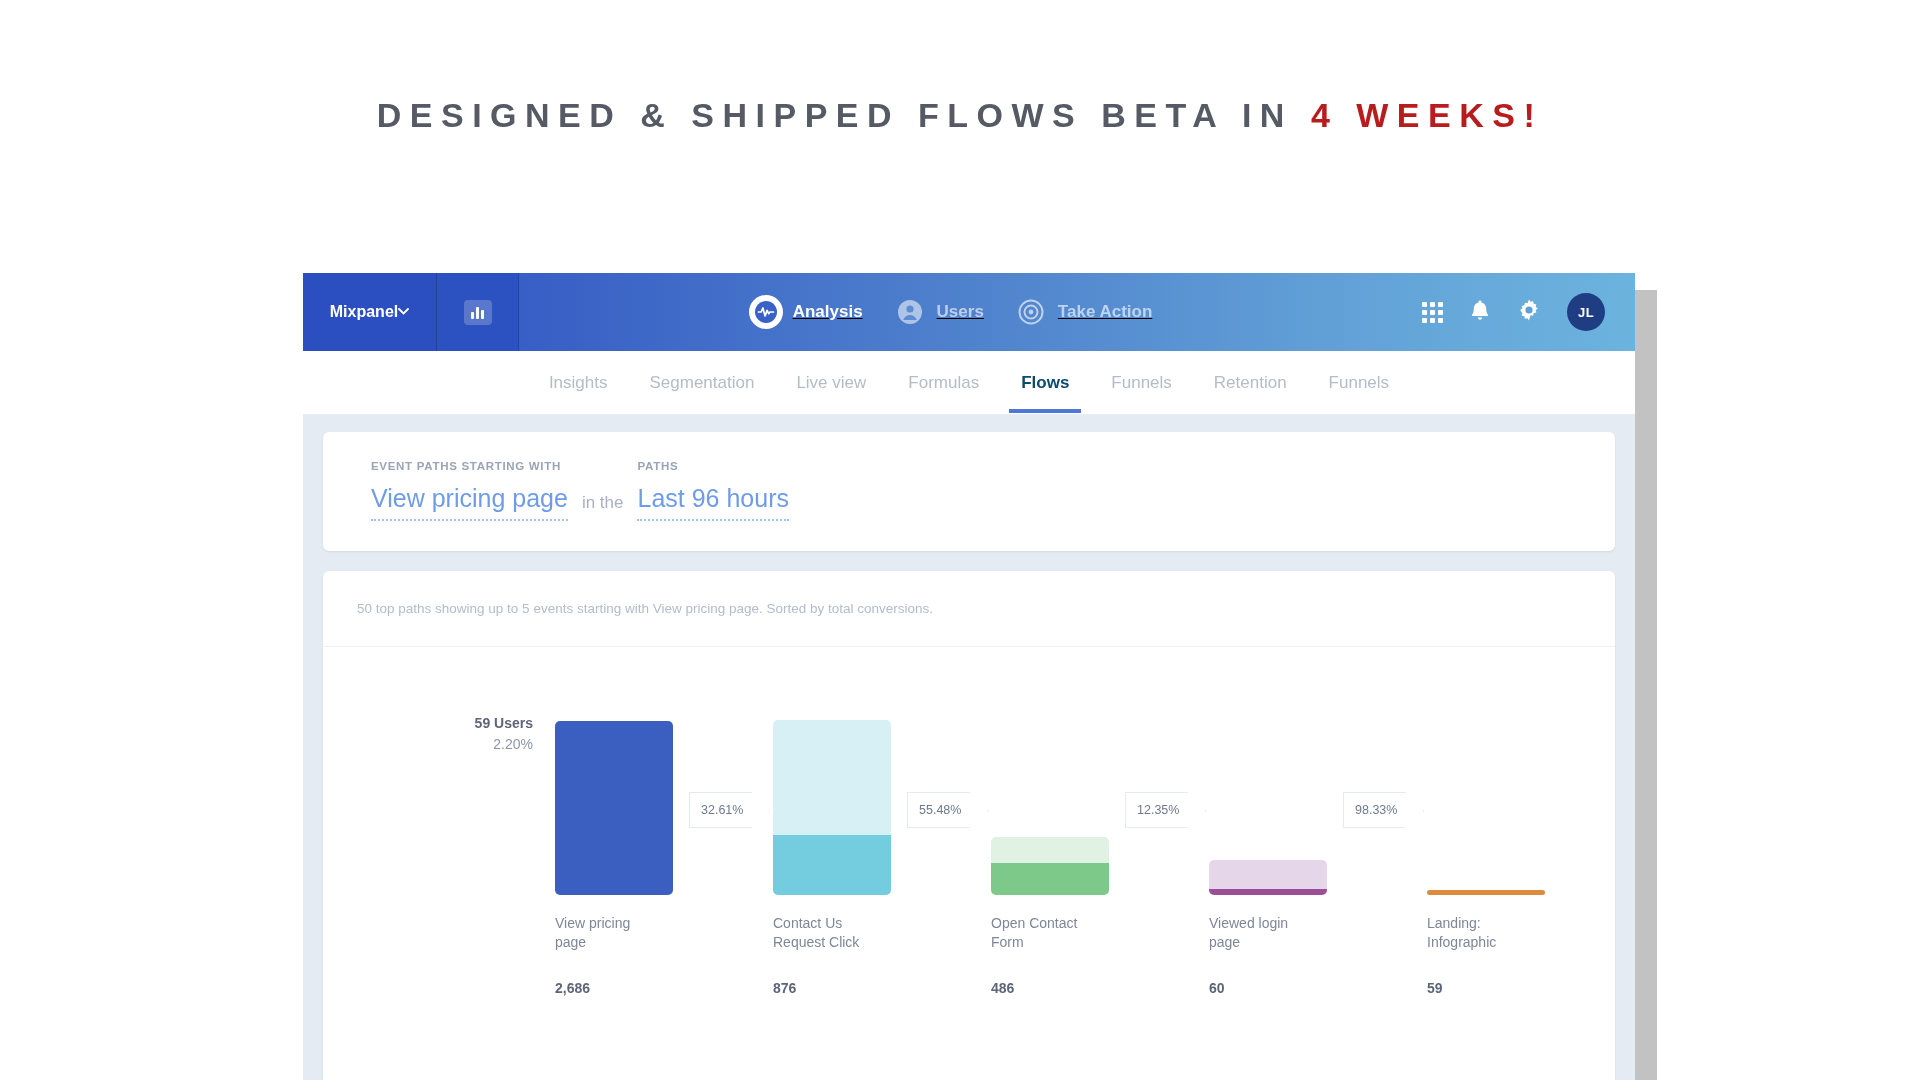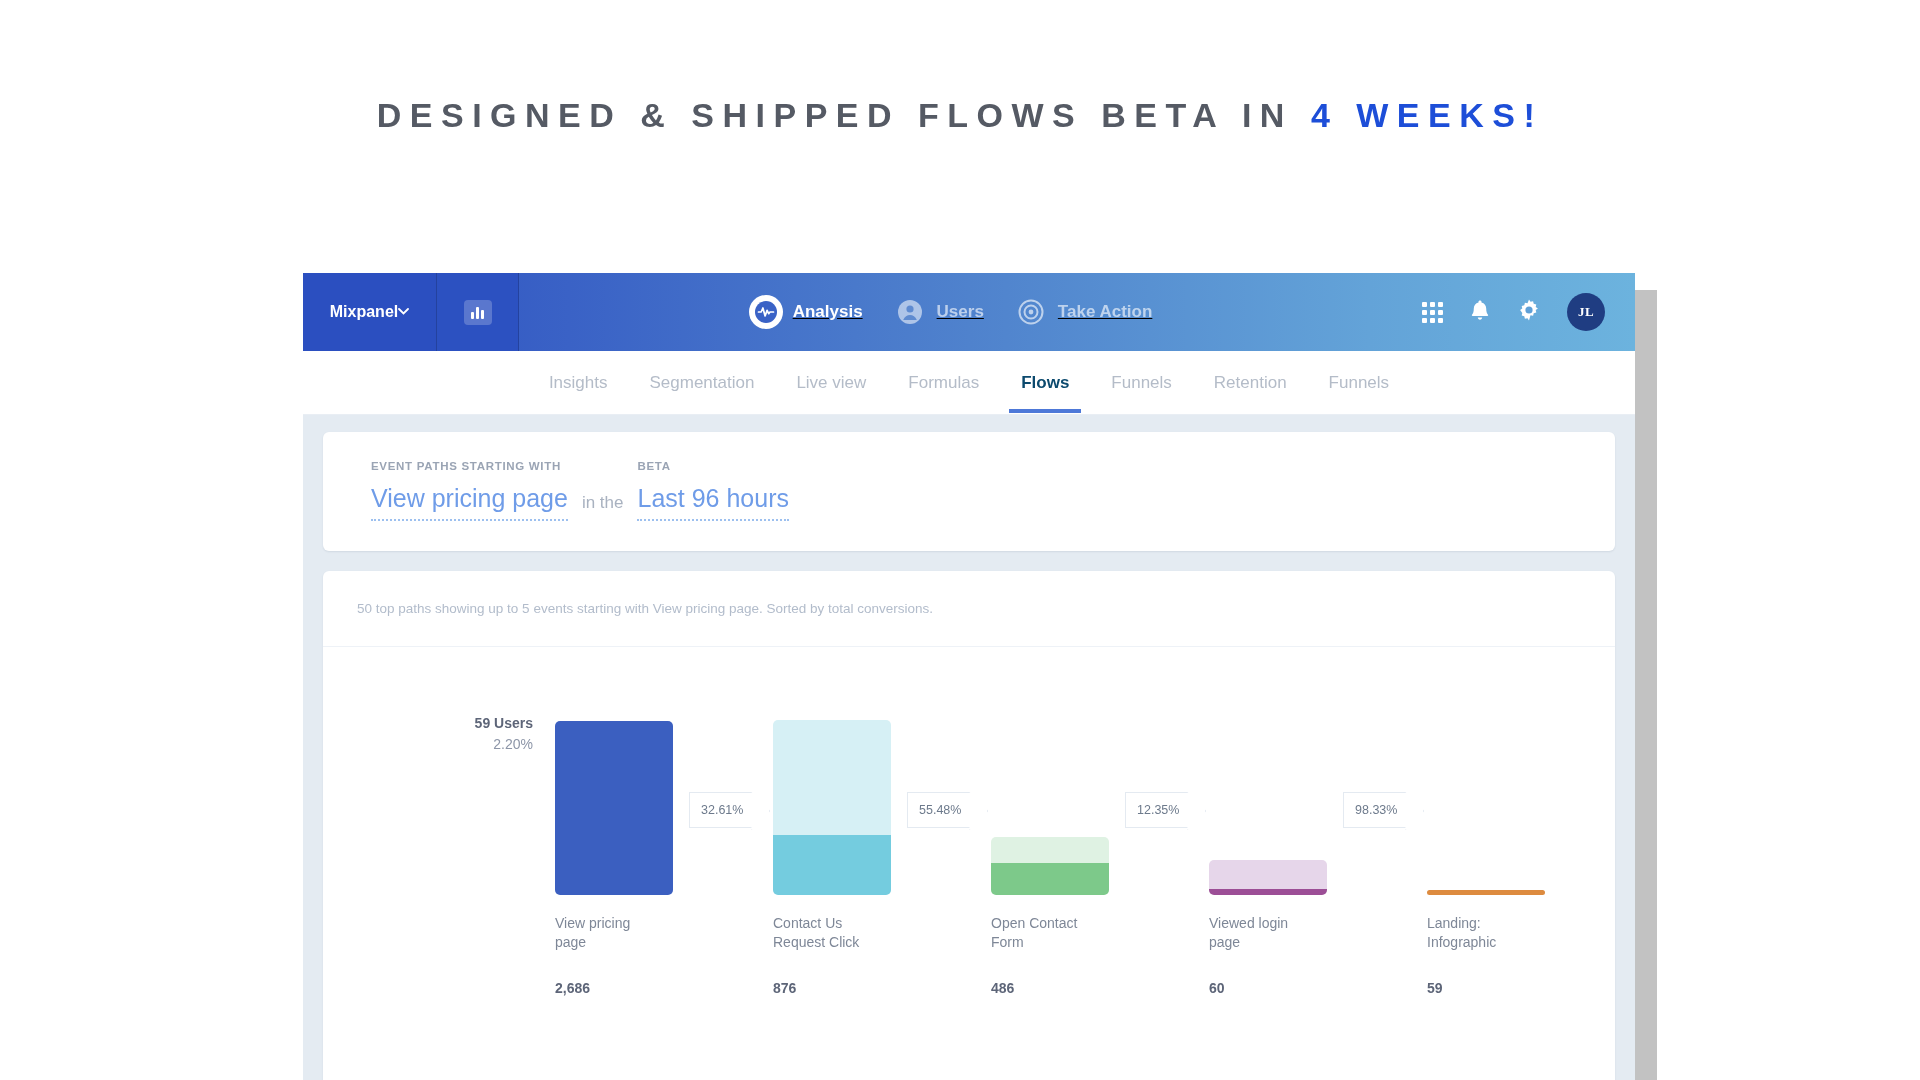--- a/index.html
+++ b/index.html
@@ -15,21 +15,21 @@
     position: absolute;
     left: 0; right: 0;
     top: 96px;
     text-align: center;
     font-size: 34px;
     font-weight: bold;
     letter-spacing: 8.5px;
     color: #555a64;
     white-space: nowrap;
   }
-  .slide-title .accent { color: #1d4ed8; }
+  .slide-title .accent { color: #b91c1c; }
 
   
   .app-window {
     position: absolute;
     left: 303px;
     top: 273px;
     width: 1332px;
     height: 820px;
     background: #e4ebf2;
     overflow: hidden;
@@ -109,21 +109,20 @@
     padding-right: 30px;
   }
   .grid-icon { display: grid; grid-template-columns: repeat(3, 5px); gap: 3px; }
   .grid-icon span { width: 5px; height: 5px; background: #fff; border-radius: 1px; }
   .avatar {
     width: 38px; height: 38px; border-radius: 50%;
     background: #1f3d82; color: #fff;
     font-size: 13px; font-weight: bold;
     display: flex; align-items: center; justify-content: center;
     letter-spacing: 0.5px;
-    font-family: Liberation Serif, serif;
   }
 
   
   .tabbar {
     height: 64px;
     background: #ffffff;
     display: flex;
     align-items: center;
     justify-content: center;
     gap: 34px;
@@ -389,21 +388,21 @@
   <div class="content">
 
     <div class="card card-query">
       <div class="query-row">
         <div class="field">
           <div class="field-label">EVENT PATHS STARTING WITH</div>
           <div class="field-value">View pricing page</div>
         </div>
         <div class="in-the">in the</div>
         <div class="field">
-          <div class="field-label">BETA</div>
+          <div class="field-label">PATHS</div>
           <div class="field-value">Last 96 hours</div>
         </div>
       </div>
     </div>
 
     <div class="card card-chart">
       <div class="chart-caption">50 top paths showing up to 5 events starting with View pricing page. Sorted by total conversions.</div>
 
       <div class="plot">
 

